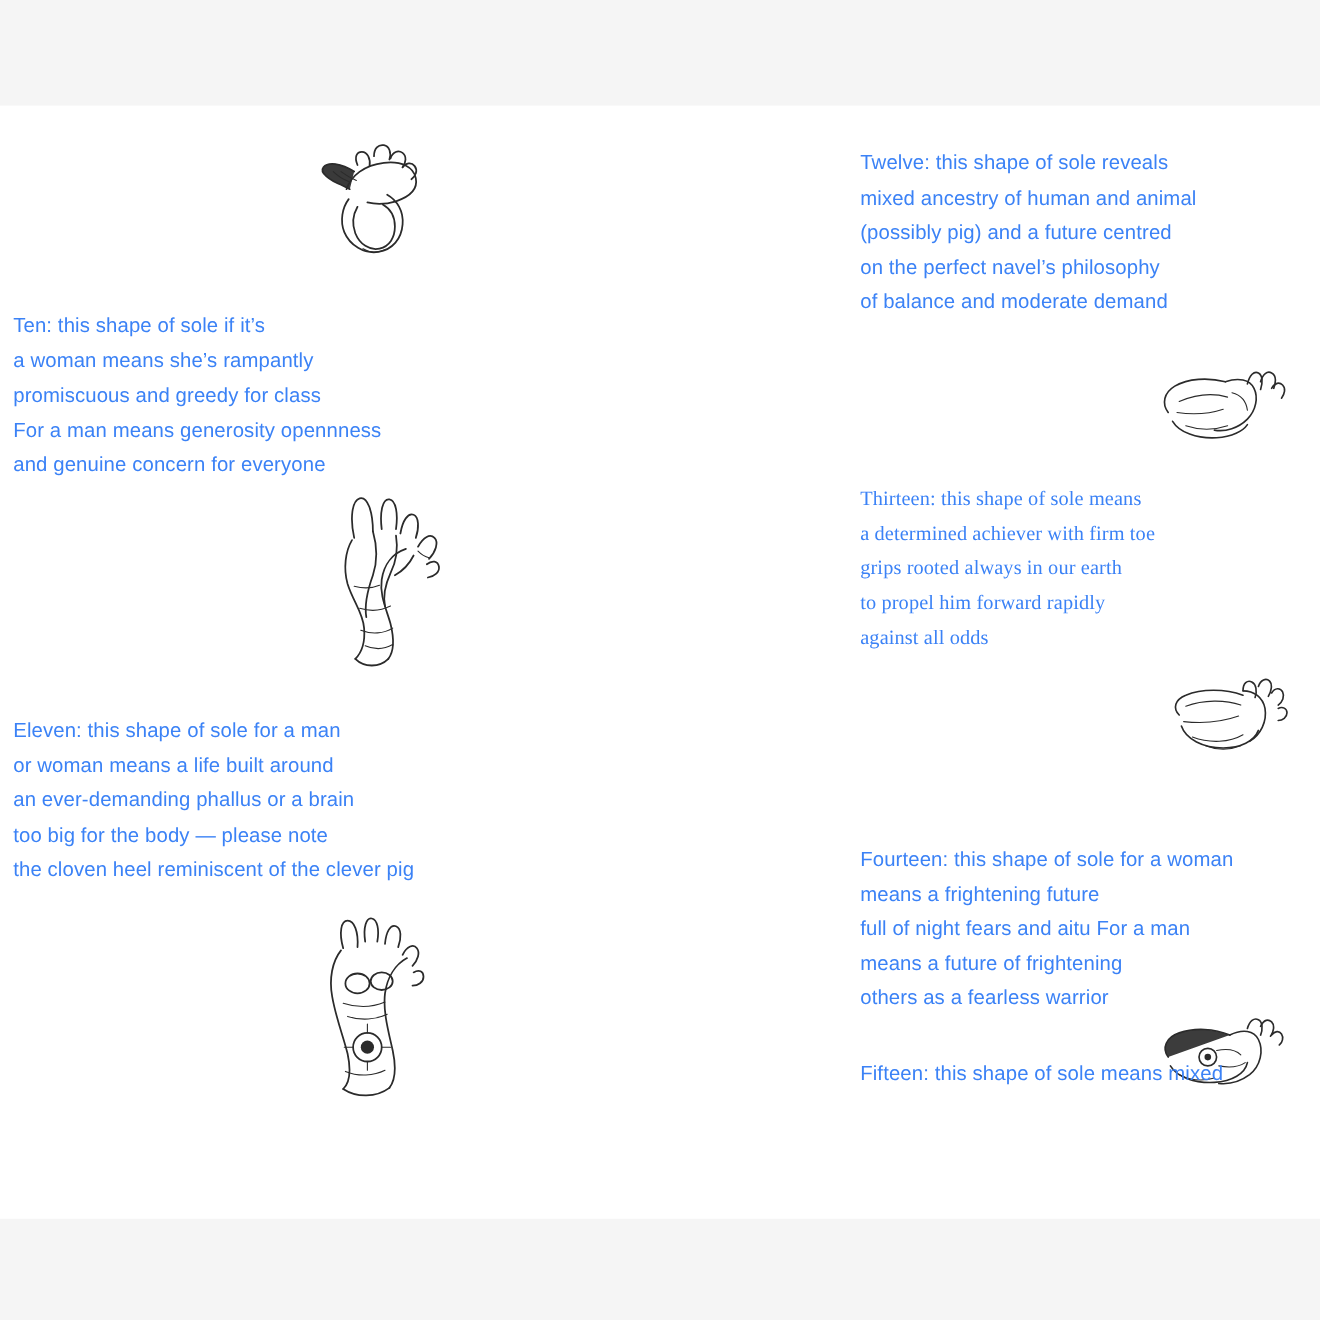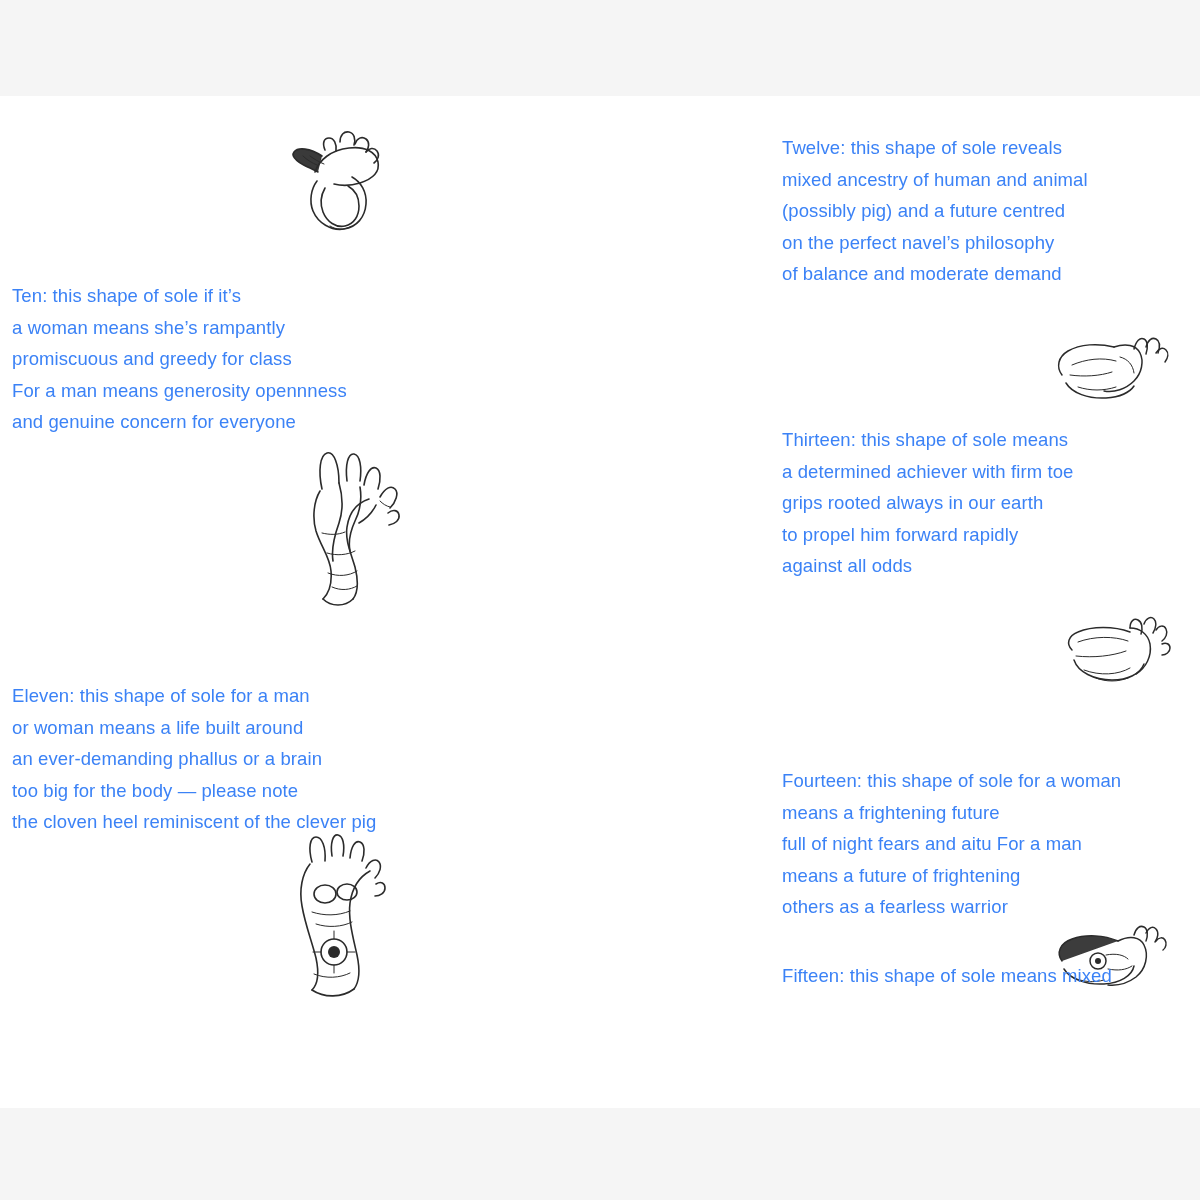--- a/index.html
+++ b/index.html
@@ -103,21 +103,21 @@
             <path d="M84 64 c-4 8 -10 14 -17 18"></path>
             <path d="M30 92 c8 2 16 2 23 -1" stroke-width="1"></path>
             <path d="M35 112 c10 3 20 2 28 -2" stroke-width="1"></path>
             <path d="M36 132 c10 4 21 3 29 -2" stroke-width="1"></path>
             <path d="M40 146 c9 4 18 3 25 -1" stroke-width="1"></path>
             <path d="M88 60 c3 3 6 5 10 6" stroke-width="1"></path>
           </g>
         </svg>
       </div>
 
-      <div class="stanza" style="left:0px; top:584px;">Eleven: this shape of sole for a man
+      <div class="stanza" style="left:0px; top:552px;">Eleven: this shape of sole for a man
 or woman means a life built around
 an ever-demanding phallus or a brain
 too big for the body — please note
 the cloven heel reminiscent of the clever pig</div>
 
       <div class="figure" style="left:268px; top:728px;">
         <svg width="130" height="180" viewBox="0 0 130 180">
           <g fill="none" stroke="#2b2b2b" stroke-width="1.6" stroke-linecap="round" stroke-linejoin="round">
             <path d="M32 38 c-4 -14 -2 -25 4 -25 6 0 10 10 9 24"></path>
             <path d="M52 32 c-2 -13 1 -22 6 -21 5 1 7 10 5 21"></path>
@@ -158,21 +158,21 @@
             <path d="M106 22 c3 -5 7 -6 10 -3 3 3 2 8 -1 12"></path>
             <path d="M64 16 c12 -4 22 -2 26 6 4 8 2 20 -6 28 -8 8 -20 12 -30 10"></path>
             <path d="M22 34 c14 -6 30 -8 44 -4" stroke-width="1"></path>
             <path d="M20 44 c14 2 30 1 42 -3" stroke-width="1"></path>
             <path d="M28 56 c12 4 26 4 38 0" stroke-width="1"></path>
             <path d="M70 26 c8 2 13 8 14 16" stroke-width="1"></path>
           </g>
         </svg>
       </div>
 
-      <div class="stanza" style="left:0px; top:328px;">Thirteen: this shape of sole means
+      <div class="stanza" style="left:0px; top:343px;font-family:Liberation Serif, serif;">Thirteen: this shape of sole means
 a determined achiever with firm toe
 grips rooted always in our earth
 to propel him forward rapidly
 against all odds</div>
 
       <div class="figure" style="left:276px; top:520px;">
         <svg width="120" height="90" viewBox="0 0 120 90">
           <g fill="none" stroke="#2b2b2b" stroke-width="1.5" stroke-linecap="round" stroke-linejoin="round">
             <path d="M14 34 c-6 -6 -4 -14 6 -18 14 -6 36 -6 52 0"></path>
             <path d="M16 44 c4 12 20 20 38 20 16 0 28 -6 32 -16"></path>

